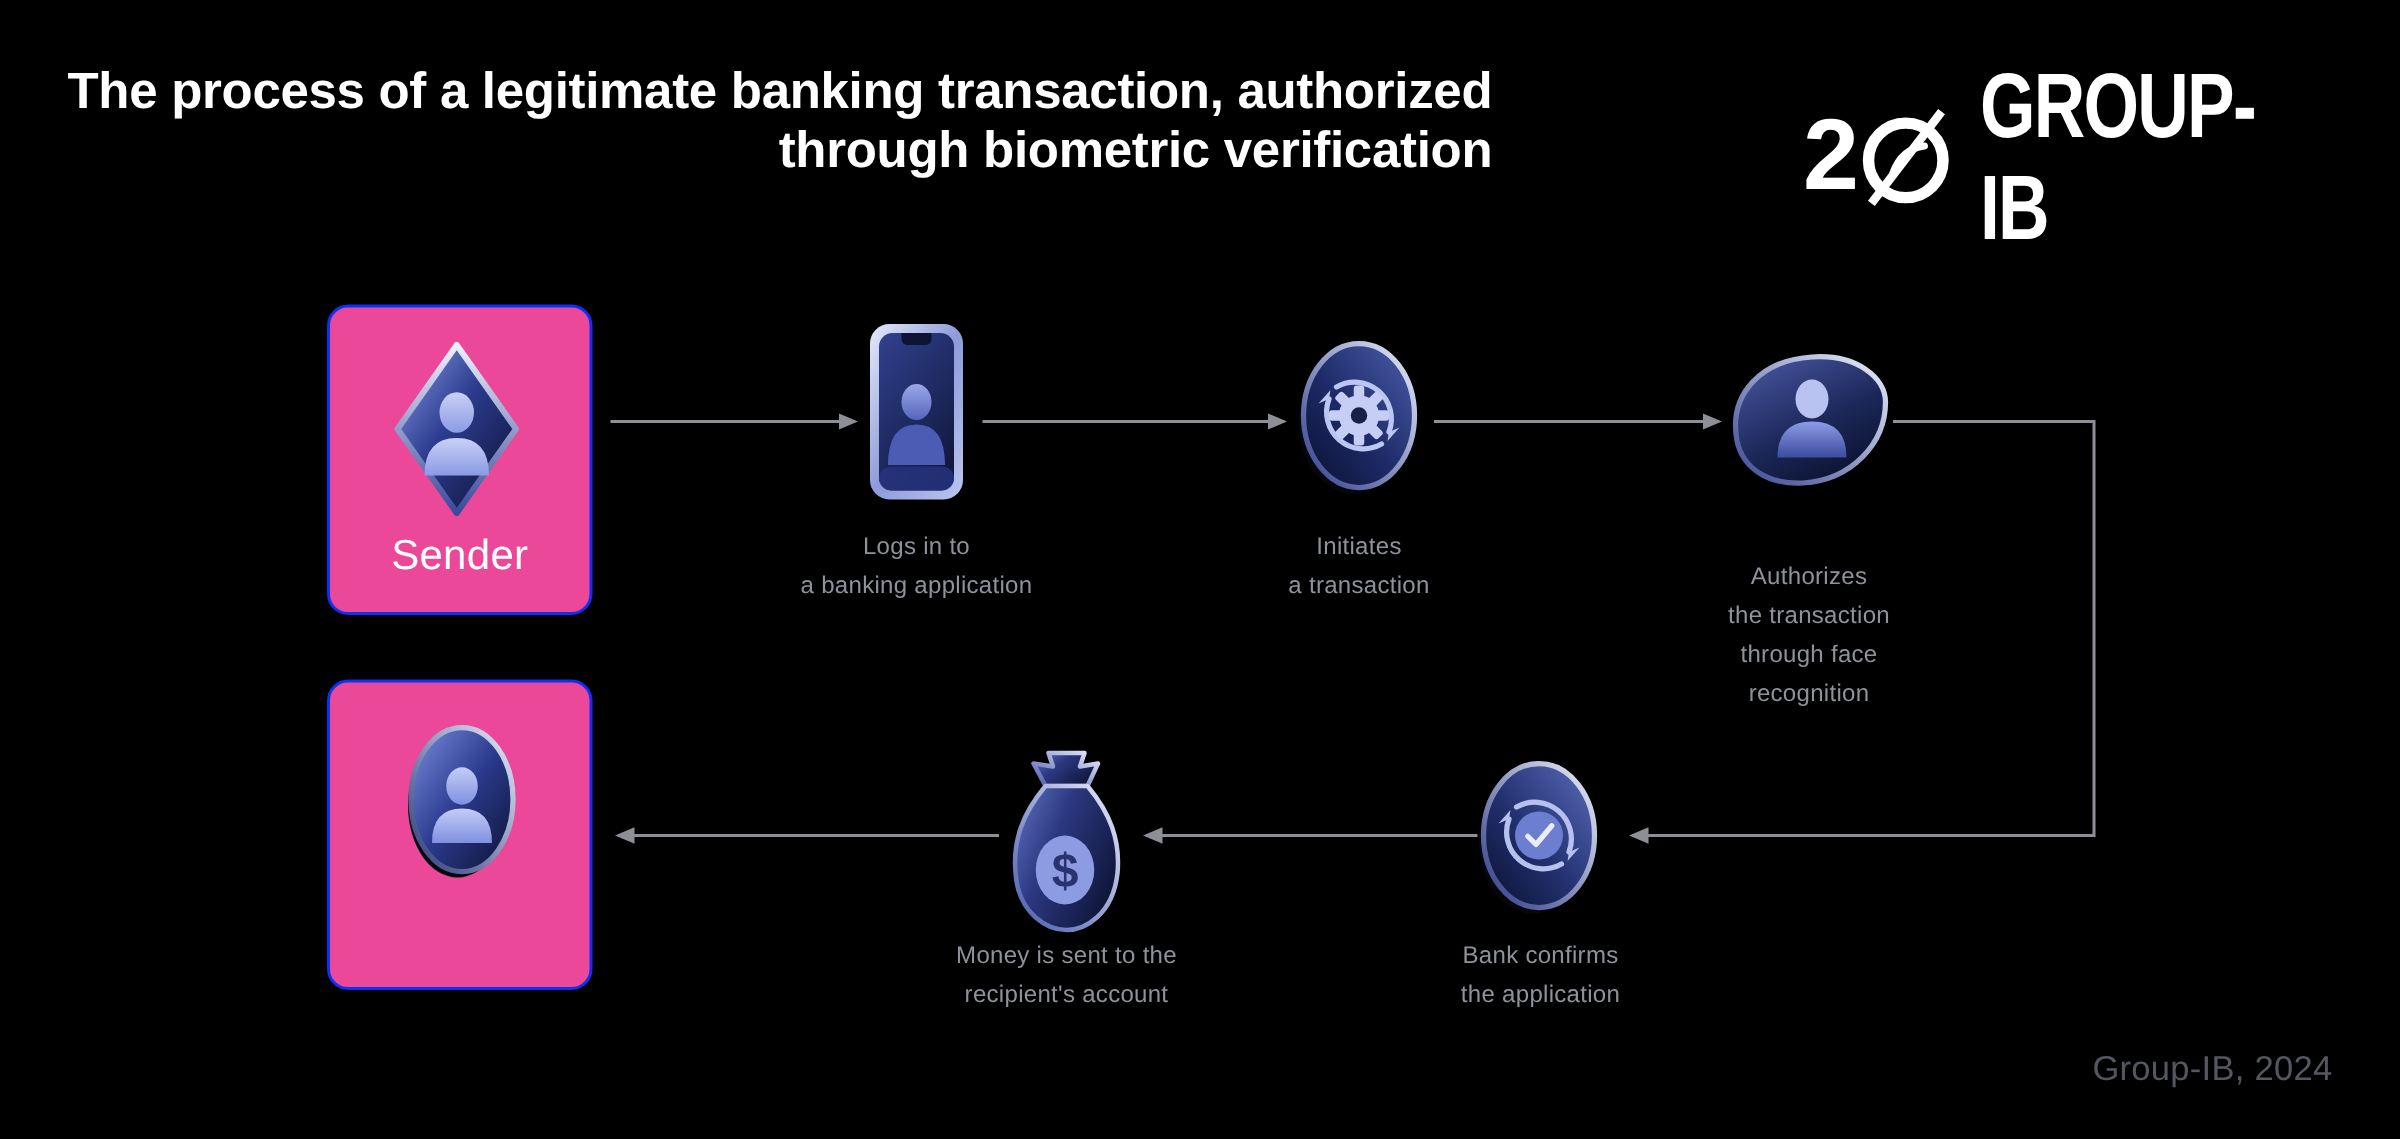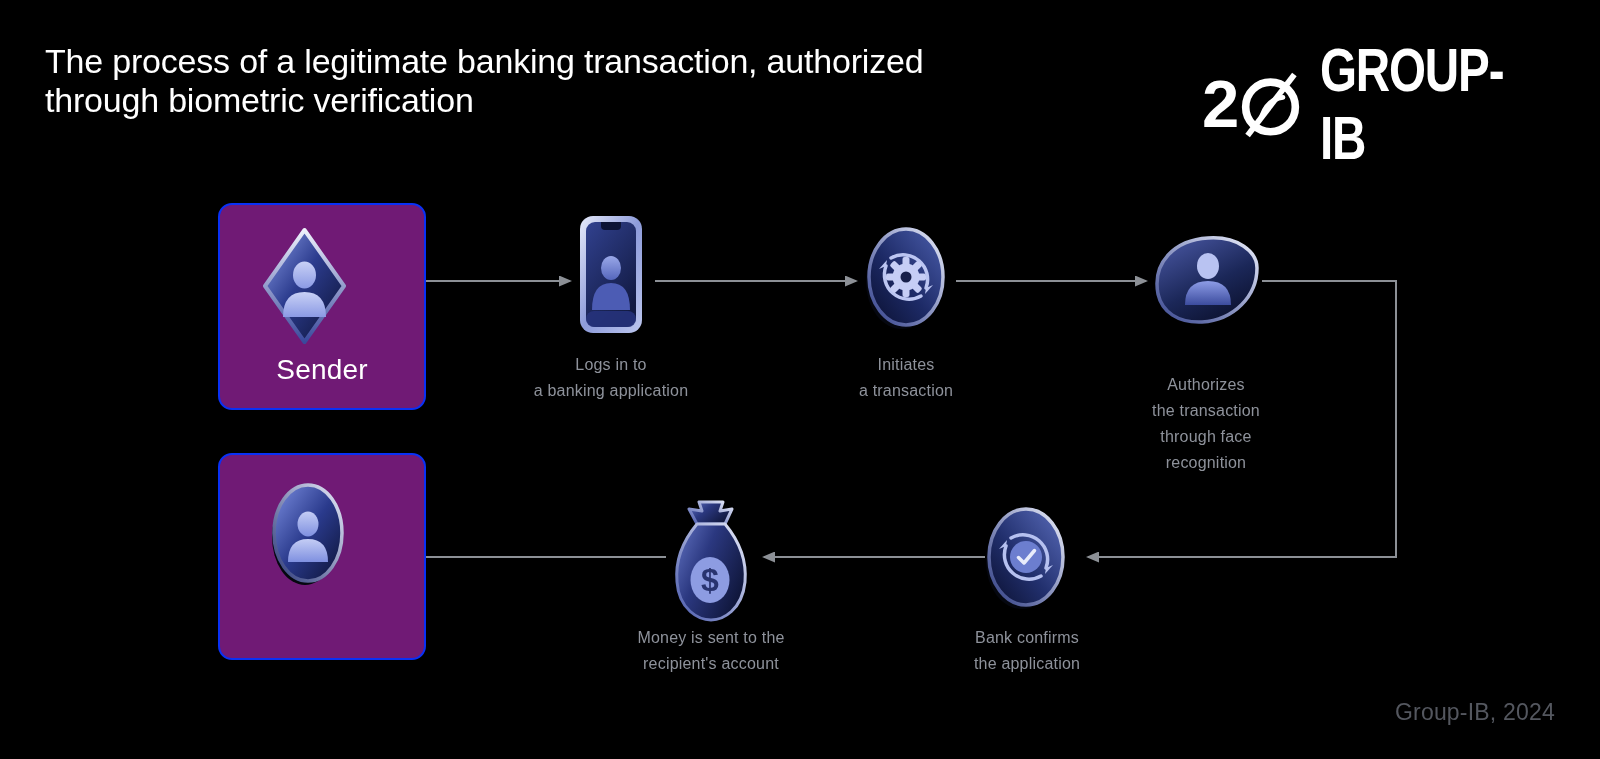--- a/index.html
+++ b/index.html
@@ -14,44 +14,45 @@
     width: 1600px; height: 759px;
     background: #000000;
   }
   .abs { position: absolute; }
   .pre { white-space: pre-line; }
 
   
   .title {
     left: 45px; top: 42px;
     font-size: 34px; line-height: 39px;
-    font-weight: 400; letter-spacing: -0.2px;
+    font-weight: 700; letter-spacing: -0.2px;
     color: #ffffff;
+    text-align: right;
   }
   .logo {
     left: 1202px; top: 36px;
     display: flex; align-items: center;
   }
   .logo-number {
     font-size: 67px; font-weight: 700; color: #ffffff; line-height: 68px;
     letter-spacing: -2px;
   }
   .logo-ring { margin-left: 2px; margin-top: 2px; }
   .logo-brand {
     font-size: 61px; font-weight: 700; color: #ffffff; line-height: 68px;
     letter-spacing: -1.5px;
     transform: scaleX(0.78); transform-origin: left center;
     margin-left: 16px;
   }
 
   
   .entity-box {
-    width: 208px; height: 207px;
+    width: 177px; height: 207px;
     border: 2px solid #0a31f5; border-radius: 14px;
-    background: #701a75;
+    background: #ec4899;
   }
   .entity-box.sender { left: 218px; top: 203px; }
   .entity-box.recipient { left: 218px; top: 453px; }
   .entity-label {
     position: absolute; left: 0; right: 0; text-align: center;
     color: #ffffff; font-size: 28px; font-weight: 500; letter-spacing: 0.2px;
   }
   .entity-box.sender .entity-label { top: 149px; }
   .entity-box.recipient .entity-label { top: 147px; }
 

